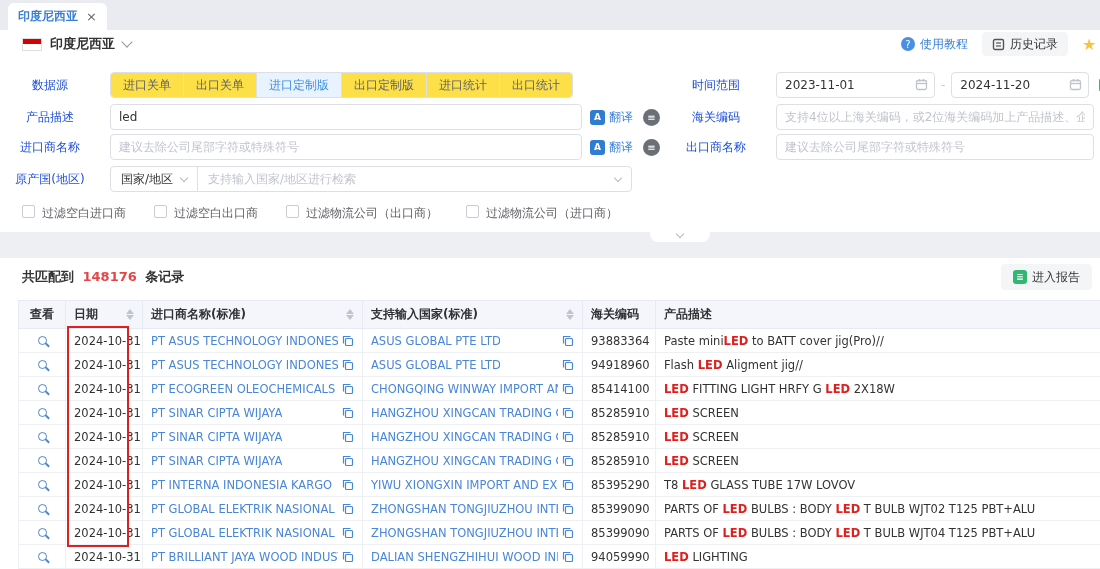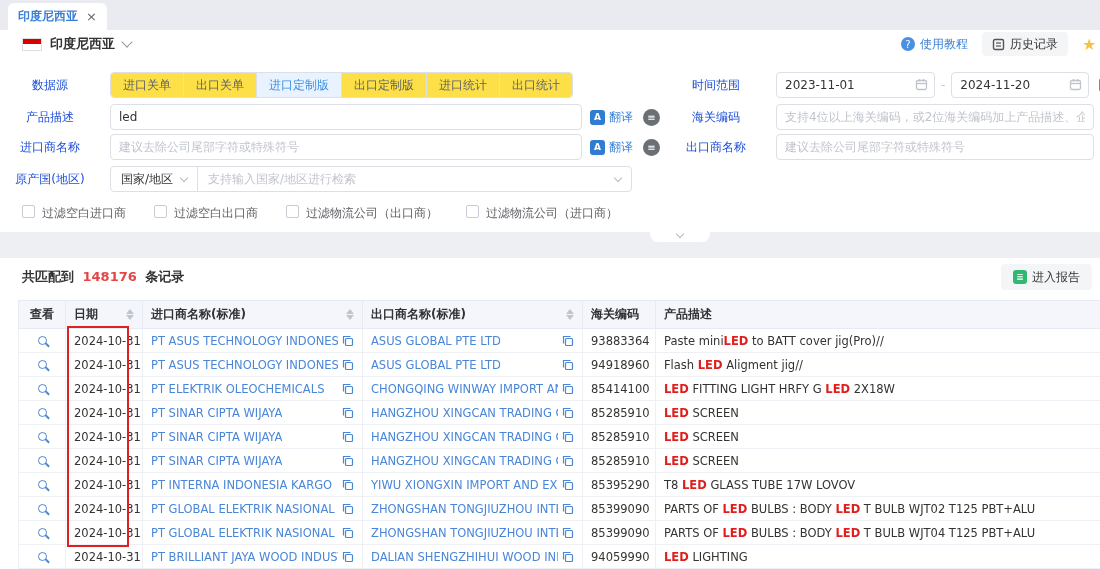--- a/index.html
+++ b/index.html
@@ -272,21 +272,21 @@
               <span class="thflex">
                 <span>进口商名称(标准)</span>
                 <span class="sorter">
                   <i class="up"></i>
                   <i class="dn"></i>
                 </span>
               </span>
             </th>
             <th>
               <span class="thflex">
-                <span>出口商名称(标准)</span>
+                <span>支持输入国家(标准)</span>
                 <span class="sorter">
                   <i class="up"></i>
                   <i class="dn"></i>
                 </span>
               </span>
             </th>
             <th><span>海关编码</span></th>
             <th><span>产品描述</span></th>
           </tr>
         </thead>
@@ -337,21 +337,21 @@
               </span>
             </td>
     <td>94918960</td>
     <td>Flash <span class="hl">LED</span> Aligment jig//</td>
   </tr>
   <tr>
     <td class="c"><span class="mag"></span></td>
     <td>2024-10-31</td>
     <td>
               <span class="cellflex">
-                <span class="link">PT ELEKTRIK OLEOCHEMICALS</span>
+                <span class="link">PT ECOGREEN OLEOCHEMICALS</span>
                 <svg class="copyic" width="12" height="12" viewBox="0 0 12 12">
                   <rect x="3.5" y="3.5" width="7" height="7" rx="1" fill="none" stroke="#4a86d8" stroke-width="1.2"></rect>
                   <path d="M8.5 1.5h-7v7" fill="none" stroke="#4a86d8" stroke-width="1.2"></path>
                 </svg>
               </span>
             </td>
     <td>
               <span class="cellflex">
                 <span class="link">CHONGQING WINWAY IMPORT AND E...</span>
                 <svg class="copyic" width="12" height="12" viewBox="0 0 12 12">

